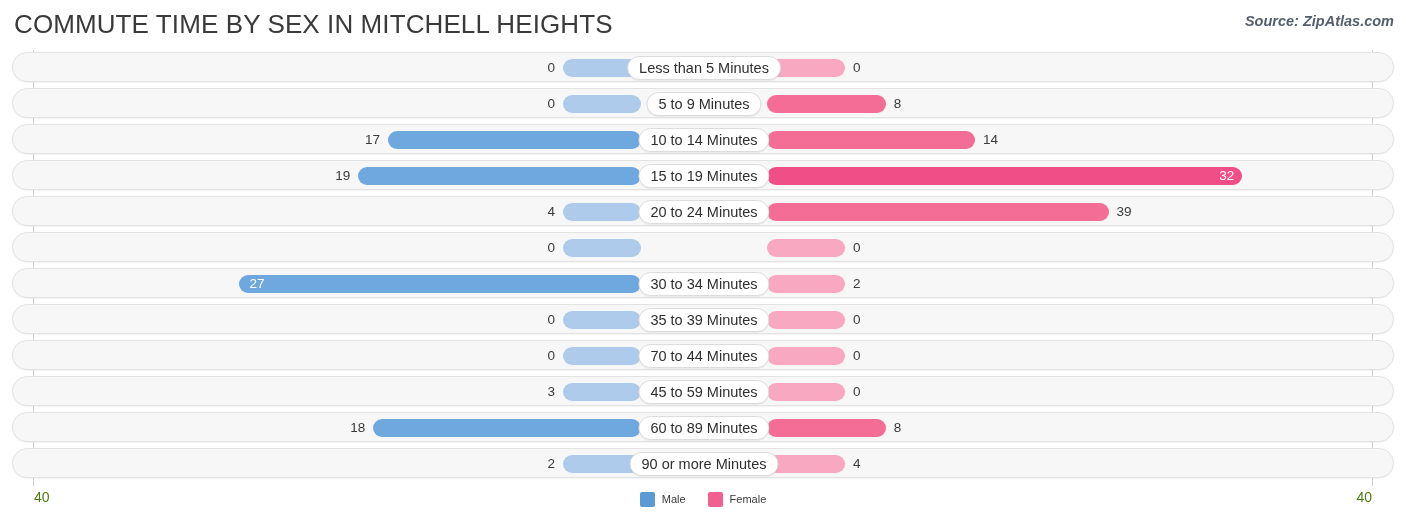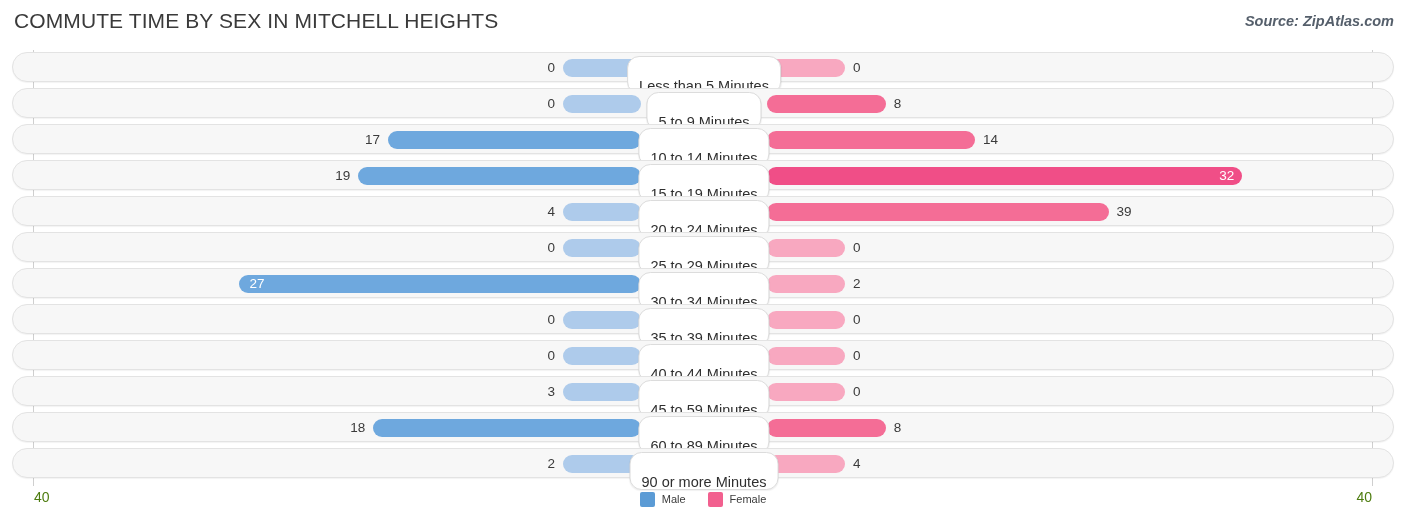--- a/index.html
+++ b/index.html
@@ -25,21 +25,21 @@
     position: absolute;
     top: 0;
     left: 0;
     width: 1406px;
     height: 44px;
   }
   .chart-title {
     position: absolute;
     left: 14px;
     top: 9px;
-    font-size: 21px;
+    font-size: 26px;
     font-weight: 400;
     color: #3a3a3a;
     letter-spacing: 0.1px;
     white-space: nowrap;
   }
   .source-note {
     position: absolute;
     right: 12px;
     top: 13px;
     font-size: 14.5px;
@@ -109,21 +109,21 @@
     top: 3px;
     height: 24px;
     line-height: 23px;
     background: #ffffff;
     border: 1px solid #dcdcdc;
     border-radius: 12px;
     font-size: 14.5px;
     color: #2f2f2f;
     text-align: center;
     white-space: nowrap;
-    padding: 18px 11px;
+    padding: 0 11px;
     box-sizing: border-box;
     transform: translateX(-50%);
     box-shadow: 0 1px 1px rgba(0,0,0,0.06);
   }
 
   .footer {
     position: absolute;
     left: 0;
     top: 486px;
     width: 1406px;
@@ -211,42 +211,41 @@
         <div class="bar female" style="left: 754px; width: 341.55px; background: rgb(244, 109, 150);"></div>
         <div class="val outside-left" style="left: 498px; width: 44px;">4</div>
         <div class="val outside-right" style="left: 1103.55px; width: 44px;">39</div>
         <div class="center-label" style="left: 691px;">20 to 24 Minutes</div>
       </div>
       <div class="row" style="top: 182px;">
         <div class="bar male" style="left: 550px; width: 78px; background: rgb(174, 203, 235);"></div>
         <div class="bar female" style="left: 754px; width: 78px; background: rgb(248, 168, 192);"></div>
         <div class="val outside-left" style="left: 498px; width: 44px;">0</div>
         <div class="val outside-right" style="left: 840px; width: 44px;">0</div>
-        <div class="center-label" style="left: 691px;">25 to 29 Minutes</div>
       </div>
       <div class="row" style="top: 218px;">
         <div class="bar male" style="left: 226.375px; width: 401.625px; background: rgb(110, 168, 222);"></div>
         <div class="bar female" style="left: 754px; width: 78px; background: rgb(248, 168, 192);"></div>
         <div class="val inside" style="left: 236.375px;">27</div>
         <div class="val outside-right" style="left: 840px; width: 44px;">2</div>
         <div class="center-label" style="left: 691px;">30 to 34 Minutes</div>
       </div>
       <div class="row" style="top: 254px;">
         <div class="bar male" style="left: 550px; width: 78px; background: rgb(174, 203, 235);"></div>
         <div class="bar female" style="left: 754px; width: 78px; background: rgb(248, 168, 192);"></div>
         <div class="val outside-left" style="left: 498px; width: 44px;">0</div>
         <div class="val outside-right" style="left: 840px; width: 44px;">0</div>
         <div class="center-label" style="left: 691px;">35 to 39 Minutes</div>
       </div>
       <div class="row" style="top: 290px;">
         <div class="bar male" style="left: 550px; width: 78px; background: rgb(174, 203, 235);"></div>
         <div class="bar female" style="left: 754px; width: 78px; background: rgb(248, 168, 192);"></div>
         <div class="val outside-left" style="left: 498px; width: 44px;">0</div>
         <div class="val outside-right" style="left: 840px; width: 44px;">0</div>
-        <div class="center-label" style="left: 691px;">40 to 44 Minutes</div>
+        <div class="center-label" style="left: 691px;">70 to 44 Minutes</div>
       </div>
       <div class="row" style="top: 326px;">
         <div class="bar male" style="left: 550px; width: 78px; background: rgb(174, 203, 235);"></div>
         <div class="bar female" style="left: 754px; width: 78px; background: rgb(248, 168, 192);"></div>
         <div class="val outside-left" style="left: 498px; width: 44px;">3</div>
         <div class="val outside-right" style="left: 840px; width: 44px;">0</div>
         <div class="center-label" style="left: 691px;">45 to 59 Minutes</div>
       </div>
       <div class="row" style="top: 362px;">
         <div class="bar male" style="left: 360.25px; width: 267.75px; background: rgb(110, 168, 222);"></div>

